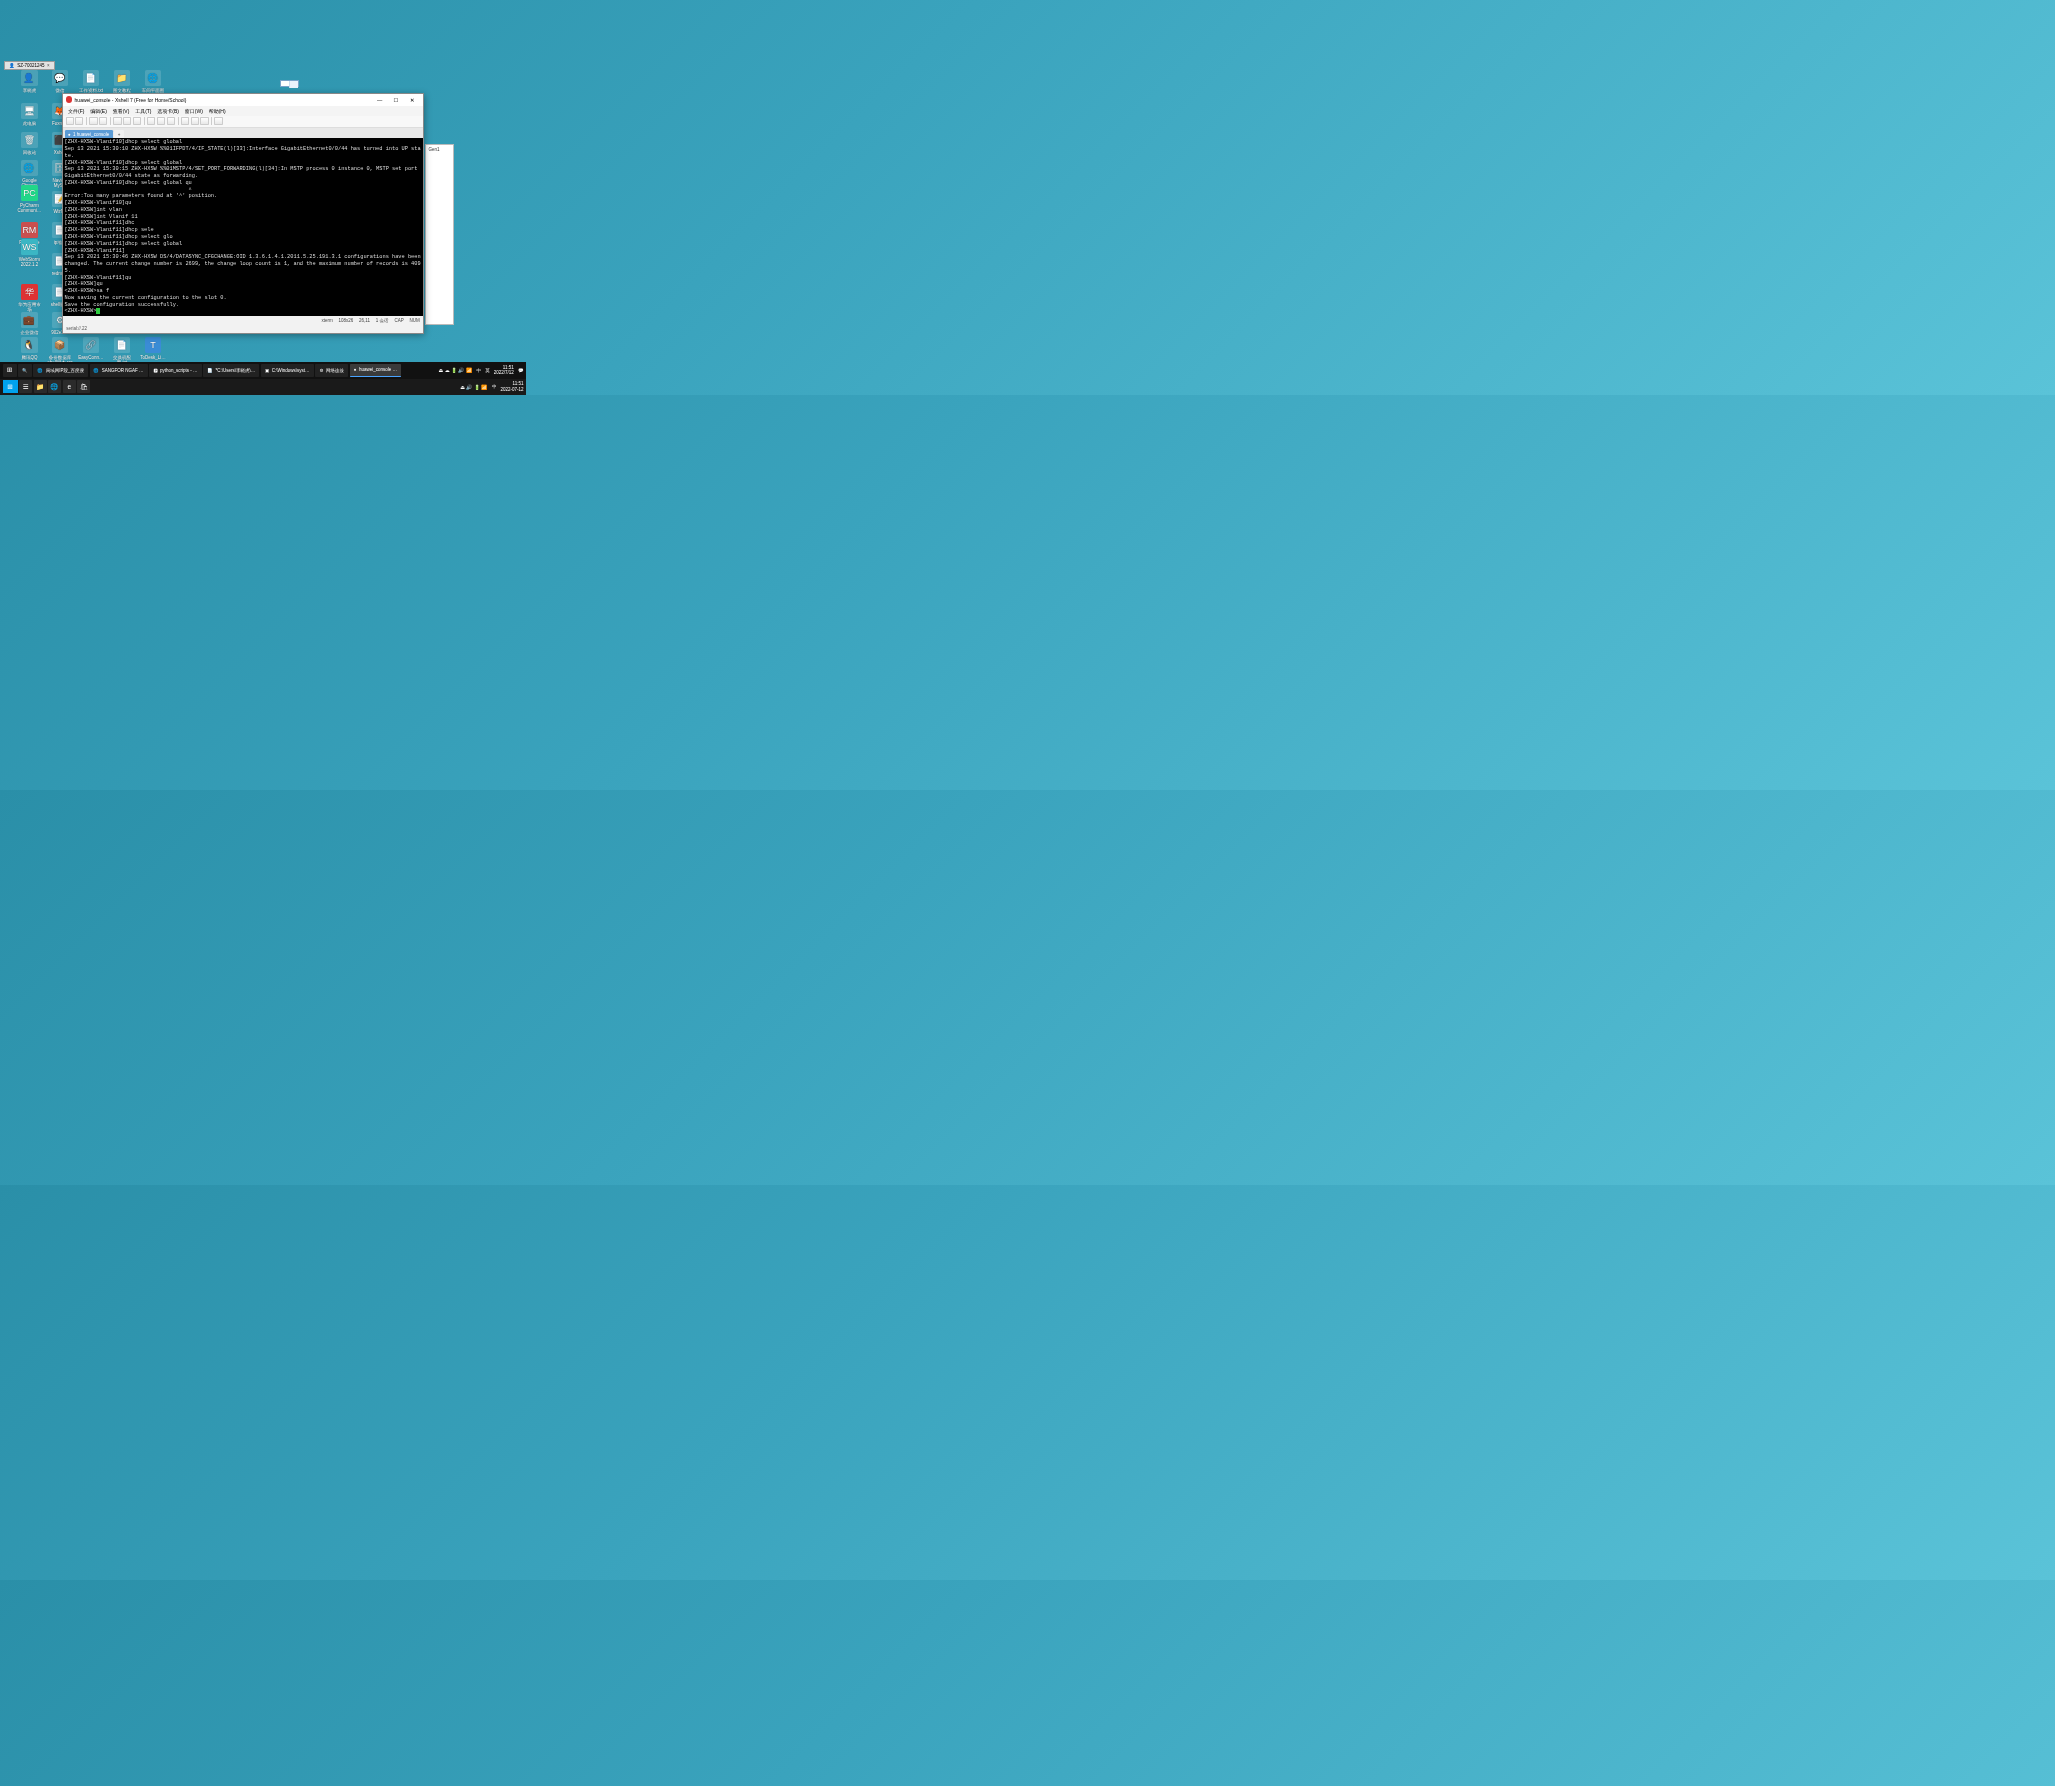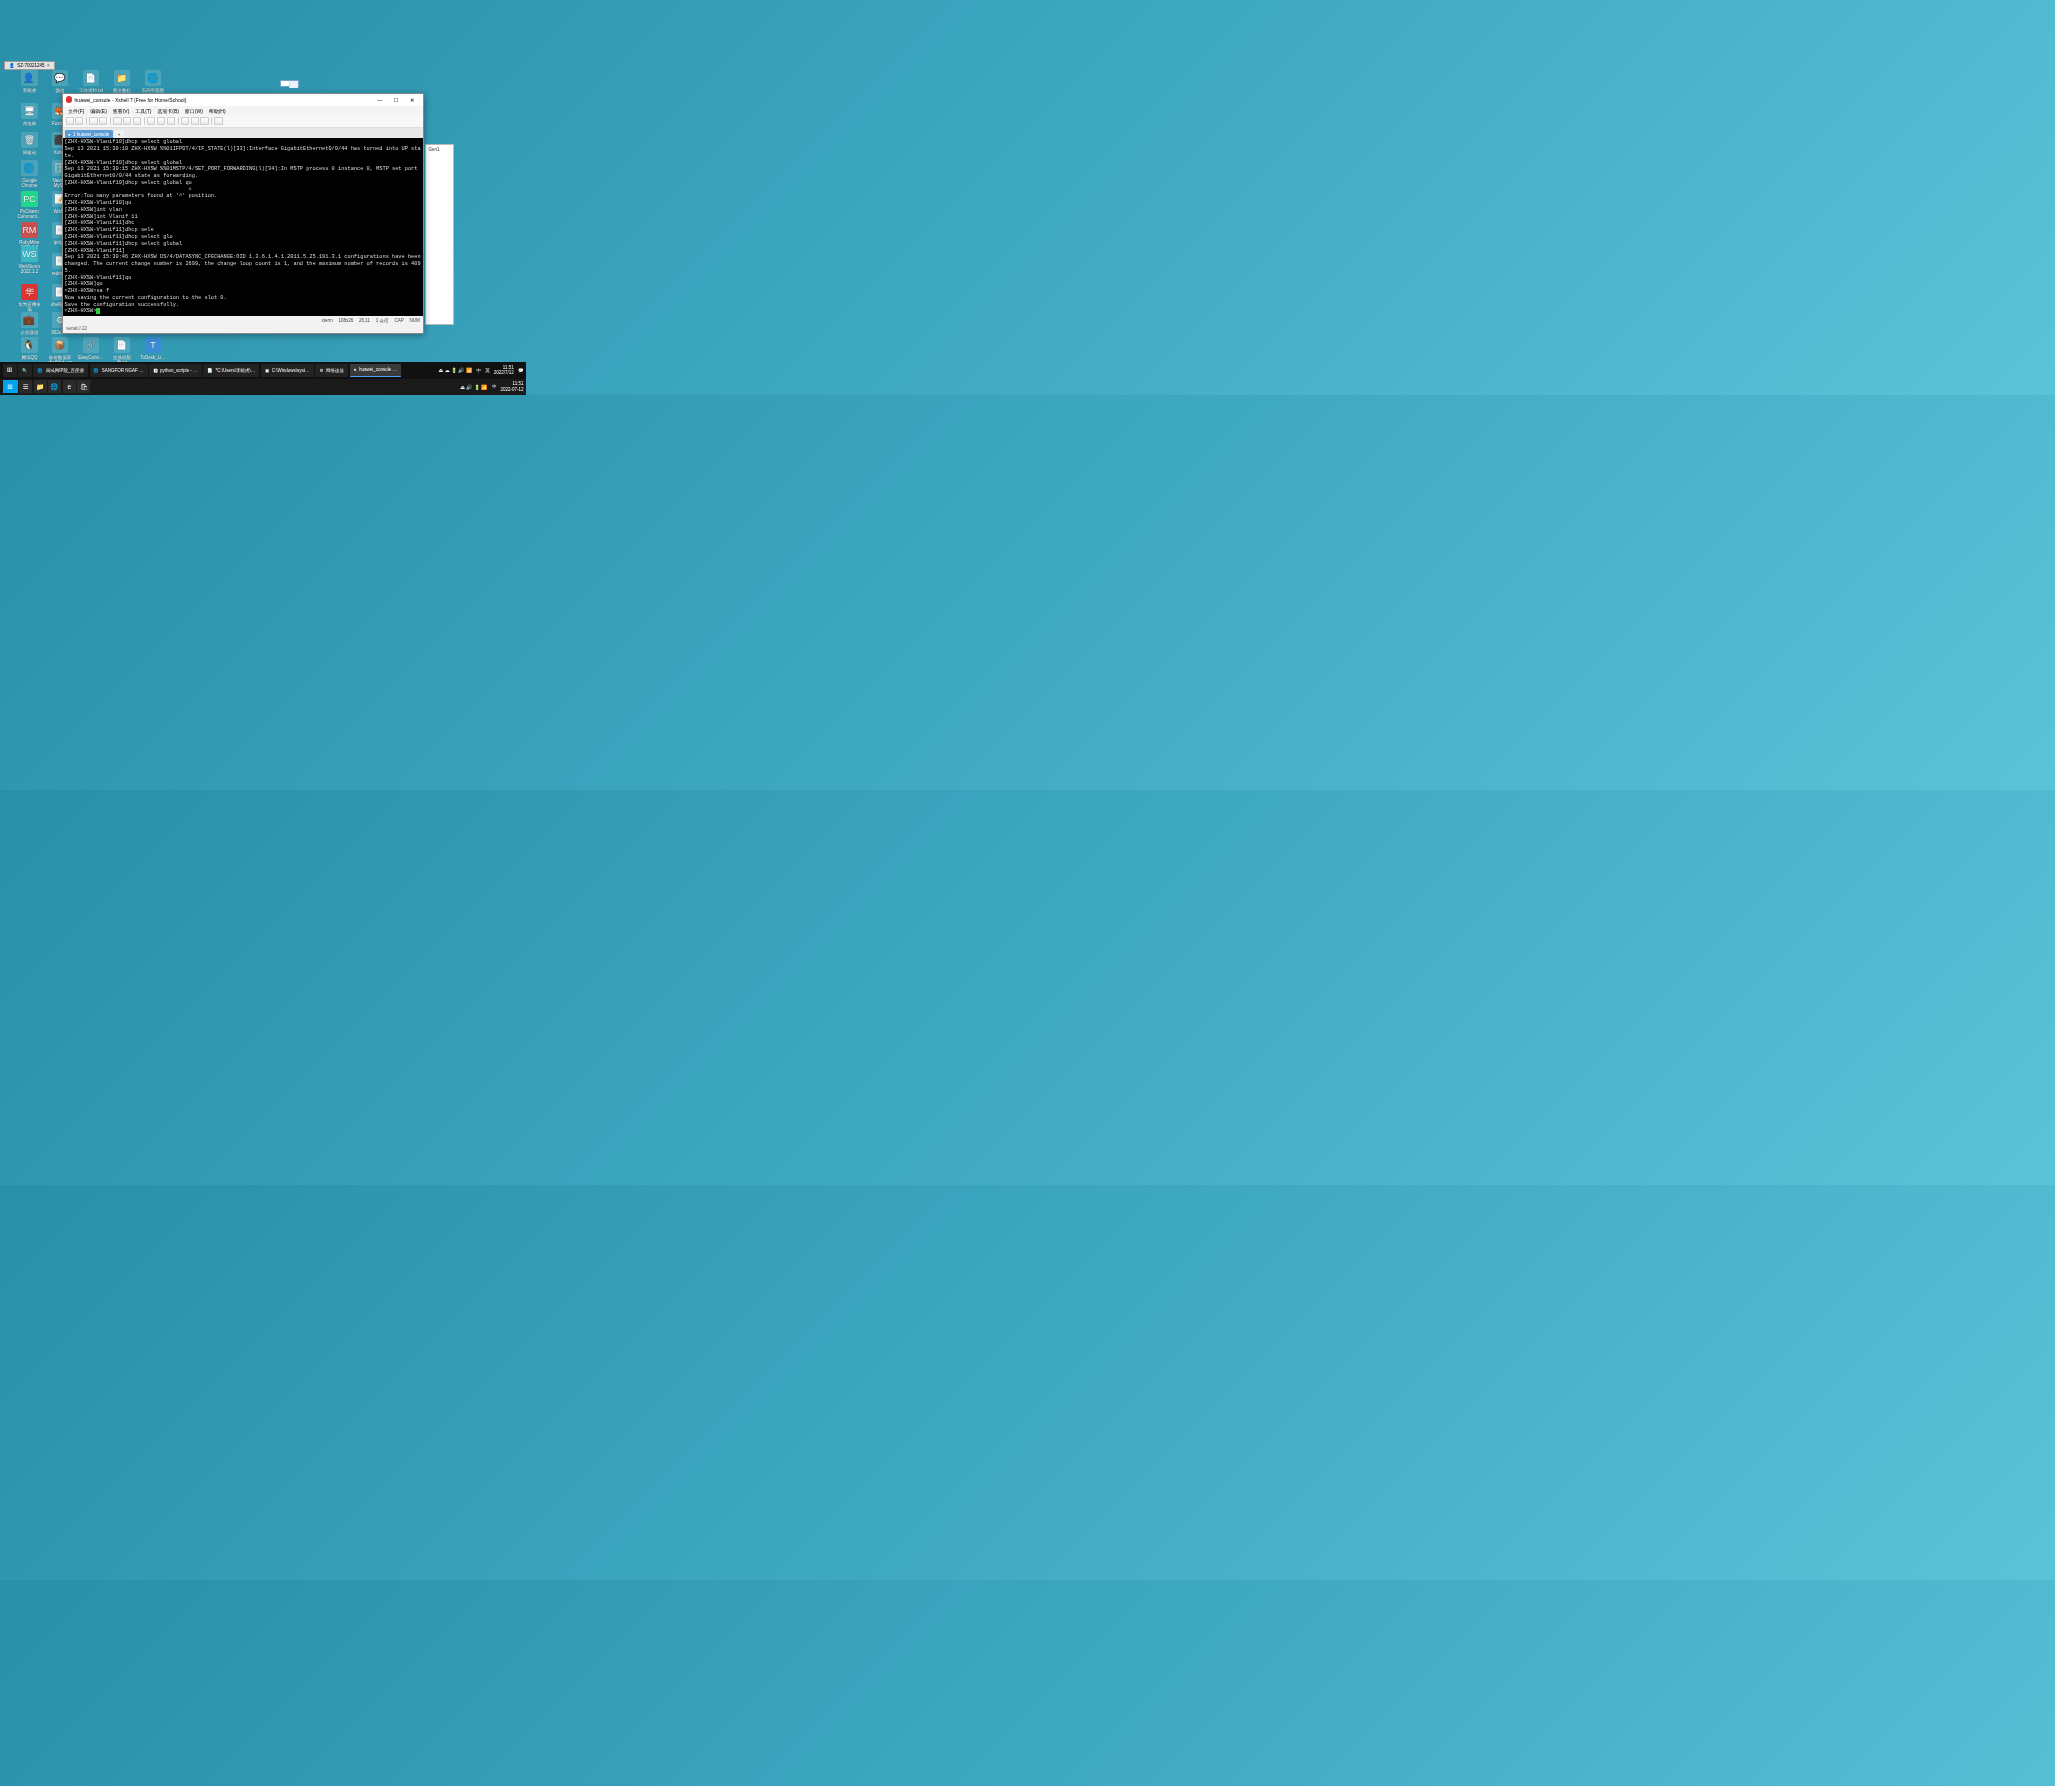--- a/index.html
+++ b/index.html
@@ -70,27 +70,27 @@
 
   <div class="dicon" style="left:16.4px;top:103px"><div class="glyph">🖥</div><span>此电脑</span></div>
   <div class="dicon" style="left:47px;top:103px"><div class="glyph">🦊</div><span>Foxmail</span></div>
 
   <div class="dicon" style="left:16.4px;top:132px"><div class="glyph">🗑</div><span>回收站</span></div>
   <div class="dicon" style="left:47px;top:132px"><div class="glyph">⬛</div><span>Xshell</span></div>
 
   <div class="dicon" style="left:16.4px;top:160px"><div class="glyph">🌐</div><span>Google Chrome</span></div>
   <div class="dicon" style="left:47px;top:160px"><div class="glyph">🗄</div><span>Navicat MySQ</span></div>
 
-  <div class="dicon" style="left:16.4px;top:191px"><div class="glyph" style="background:#21d789">PC</div><span>PyCharm Communi…</span></div>
+  <div class="dicon" style="left:16.4px;top:185px"><div class="glyph" style="background:#21d789">PC</div><span>PyCharm Communi…</span></div>
   <div class="dicon" style="left:47px;top:191px"><div class="glyph">📝</div><span>WizNo</span></div>
 
   <div class="dicon" style="left:16.4px;top:222px"><div class="glyph" style="background:#c94f4f">RM</div><span>RubyMine 2021.2.2</span></div>
   <div class="dicon" style="left:47px;top:222px"><div class="glyph">📄</div><span>ip地址</span></div>
 
-  <div class="dicon" style="left:16.4px;top:246px"><div class="glyph" style="background:#3bb6c4">WS</div><span>WebStorm 2022.1.2</span></div>
+  <div class="dicon" style="left:16.4px;top:239px"><div class="glyph" style="background:#3bb6c4">WS</div><span>WebStorm 2022.1.2</span></div>
   <div class="dicon" style="left:47px;top:253px"><div class="glyph">📄</div><span>redmine</span></div>
 
   <div class="dicon" style="left:16.4px;top:284px"><div class="glyph" style="background:#d33">华</div><span>华为应用市场</span></div>
   <div class="dicon" style="left:47px;top:284px"><div class="glyph">📄</div><span>shell脚本</span></div>
 
   <div class="dicon" style="left:16.4px;top:312px"><div class="glyph">💼</div><span>企业微信</span></div>
   <div class="dicon" style="left:47px;top:312px"><div class="glyph">⚙</div><span>902e3b8</span></div>
 
   <div class="dicon" style="left:16.4px;top:337px"><div class="glyph">🐧</div><span>腾讯QQ</span></div>
   <div class="dicon" style="left:47px;top:337px"><div class="glyph">📦</div><span>备份数据库shell脚本.rar</span></div>

